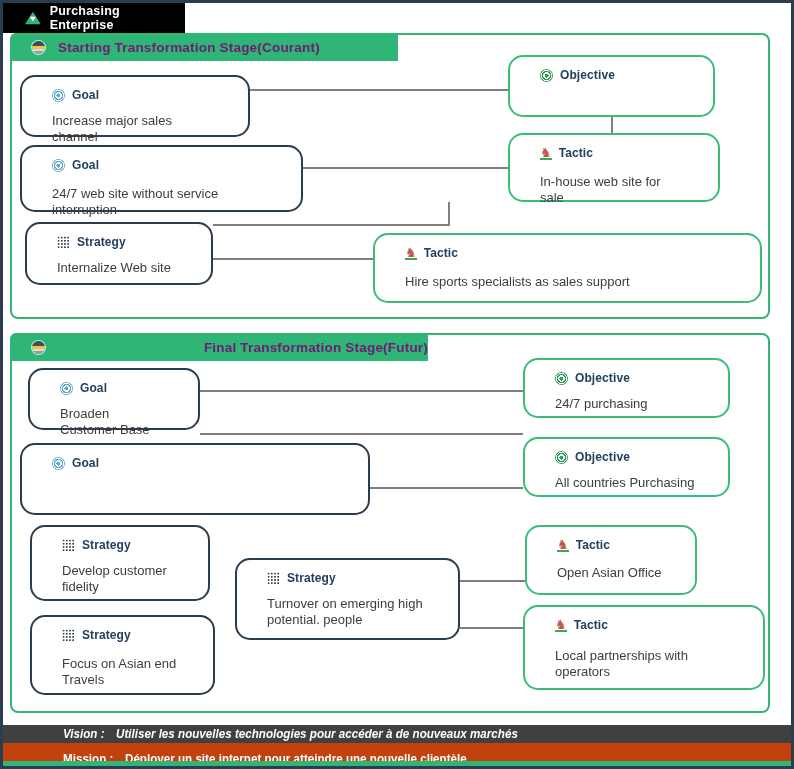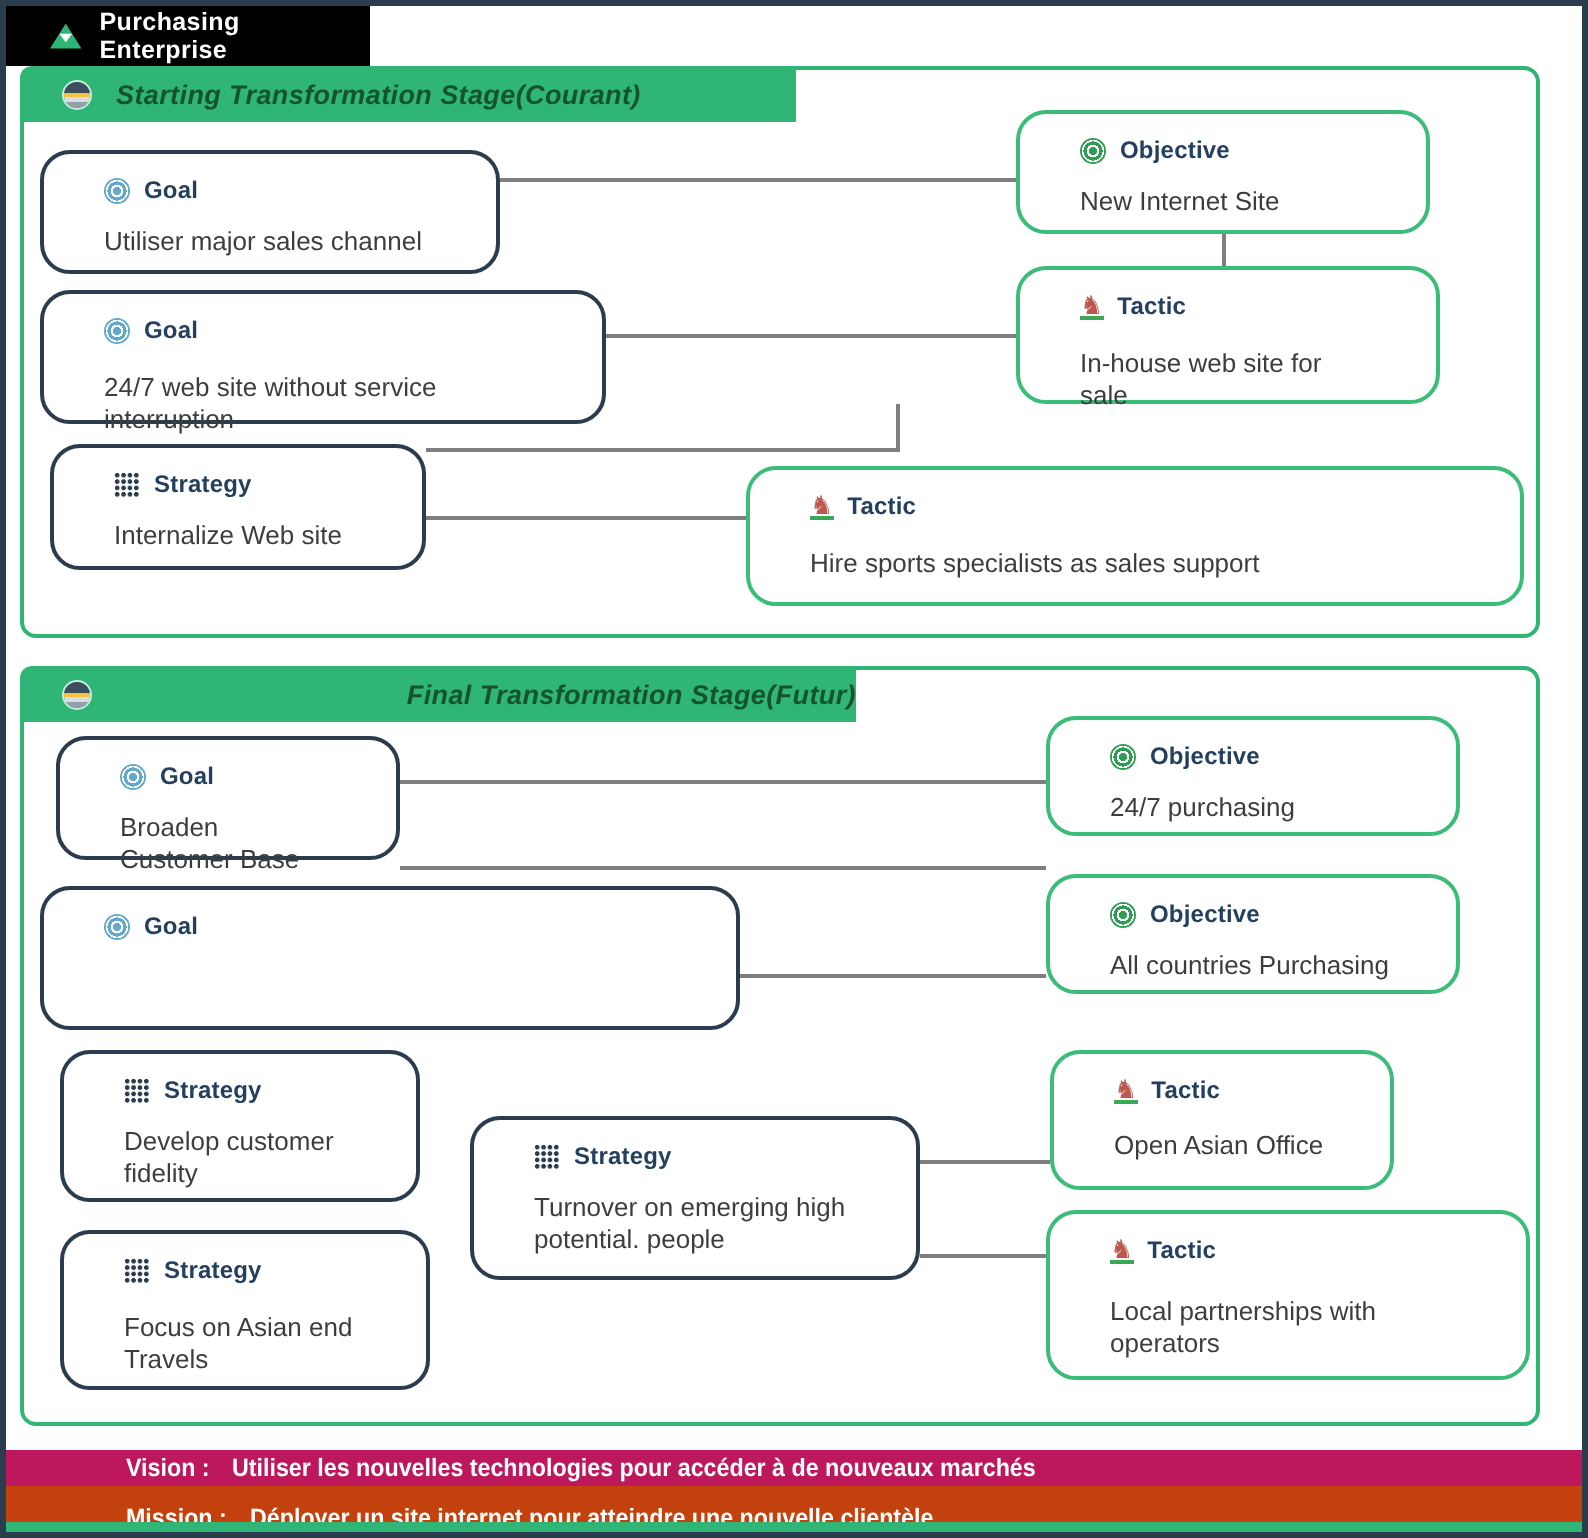--- a/index.html
+++ b/index.html
@@ -17,21 +17,21 @@
   .logo-tri { width:16px; height:14px; display:block; }
   
   .stage {
     position:absolute; border:2px solid #2fb676; border-radius:8px; background:#ffffff;
   }
   .stage-header {
     position:absolute; left:-2px; top:-2px; height:28px;
     background:#2fb676; border-radius:6px 0 0 0;
     display:flex; align-items:center; gap:13px; padding-left:22px;
   }
-  .stage-header .s-label { color:#14532d; font-size:13.5px; font-weight:bold; letter-spacing:.2px;font-style:italic; }
+  .stage-header .s-label { color:#701a75; font-size:13.5px; font-weight:bold; letter-spacing:.2px; }
   .stage-icon {
     width:13px; height:13px; border-radius:50%;
     background:linear-gradient(180deg,#3e4e5e 0 42%,#f4c23c 42% 58%,#d7dde2 58% 78%,#93a0ab 78%);
     box-shadow:0 0 0 1px rgba(255,255,255,.75);
   }
   
   .node {
     position:absolute; background:#ffffff; border-radius:15px; padding:11px 30px;
   }
   .node.navy { border:2.5px solid #2b3c4f; }
@@ -58,21 +58,21 @@
     border-bottom:2px solid #3aa857; padding-bottom:0px; height:13px; display:inline-block;
   }
   
   .conn { position:absolute; background:#7f7f7f; }
   .conn.h { height:2px; }
   .conn.v { width:2px; }
   
   .vision-bar, .mission-bar {
     position:absolute; left:0; width:788px; display:flex; align-items:center; padding-left:60px; gap:8px;
   }
-  .vision-bar { top:722px; height:18px; background:#be185d; }
+  .vision-bar { top:722px; height:18px; background:#404040;font-style:italic; }
   .mission-bar { top:740px; height:32px; background:#c2410c; }
   .bar-label, .bar-text {
     color:#ffffff; font-size:12.5px; font-weight:bold; white-space:nowrap;
     display:inline-block; transform:scaleX(.93); transform-origin:left center; letter-spacing:0;
   }
   .green-strip { position:absolute; left:0; top:758px; width:788px; height:5px; background:#2fb676; }
 </style>
 </head>
 <body>
 
@@ -110,29 +110,28 @@
   <div class="conn h" style="left:197px; top:430px; width:323px;"></div>
   <div class="conn h" style="left:367px; top:484px; width:153px;"></div>
   <div class="conn h" style="left:457px; top:577px; width:65px;"></div>
   <div class="conn h" style="left:457px; top:624px; width:63px;"></div>
 
   <div class="node navy" style="left:17px; top:72px; width:230px; height:62px;">
     <div class="node-head">
         <span class="goal-icon"></span>
       <span class="node-type">Goal</span>
       </div>
-    <div class="node-text">Utiliser major sales channel</div>
+    <div class="node-text">Increase major sales channel</div>
   </div>
 
   <div class="node green" style="left:505px; top:52px; width:207px; height:62px;">
     <div class="node-head">
         <span class="objective-icon"></span>
       <span class="node-type">Objective</span>
       </div>
-    <div class="node-text">New Internet Site</div>
   </div>
 
   <div class="node navy" style="left:17px; top:142px; width:283px; height:67px;">
     <div class="node-head" style="margin-bottom:14px;">
         <span class="goal-icon"></span>
       <span class="node-type">Goal</span>
       </div>
     <div class="node-text">24/7 web site without service interruption</div>
   </div>
 

